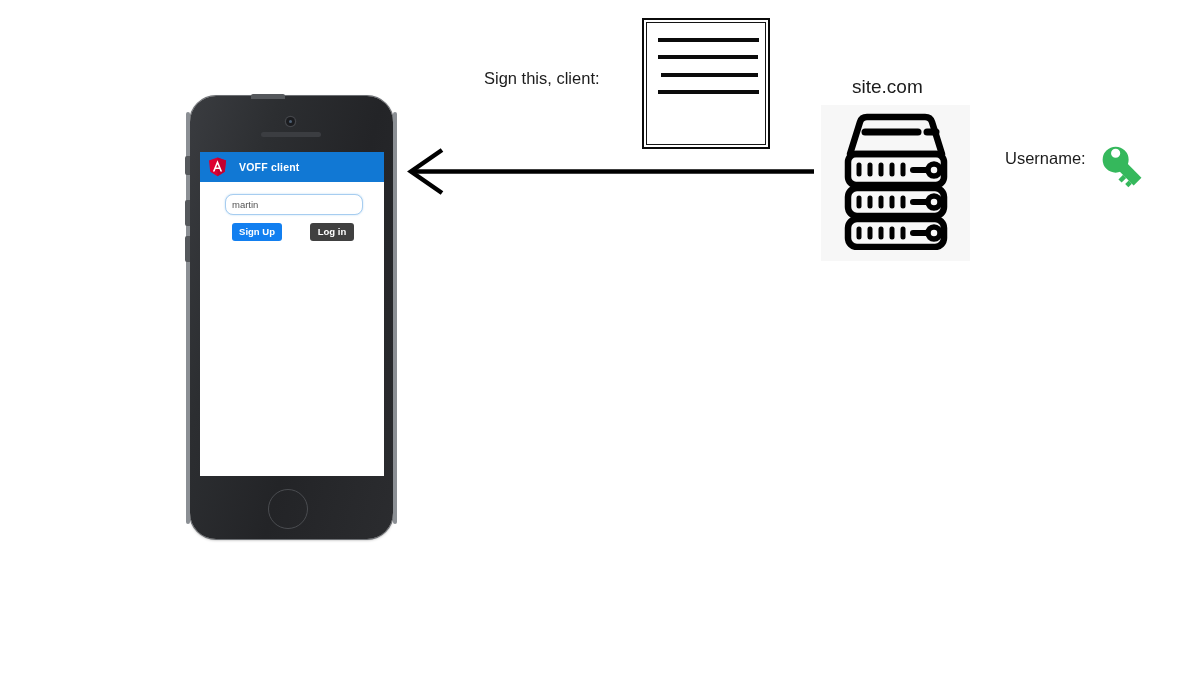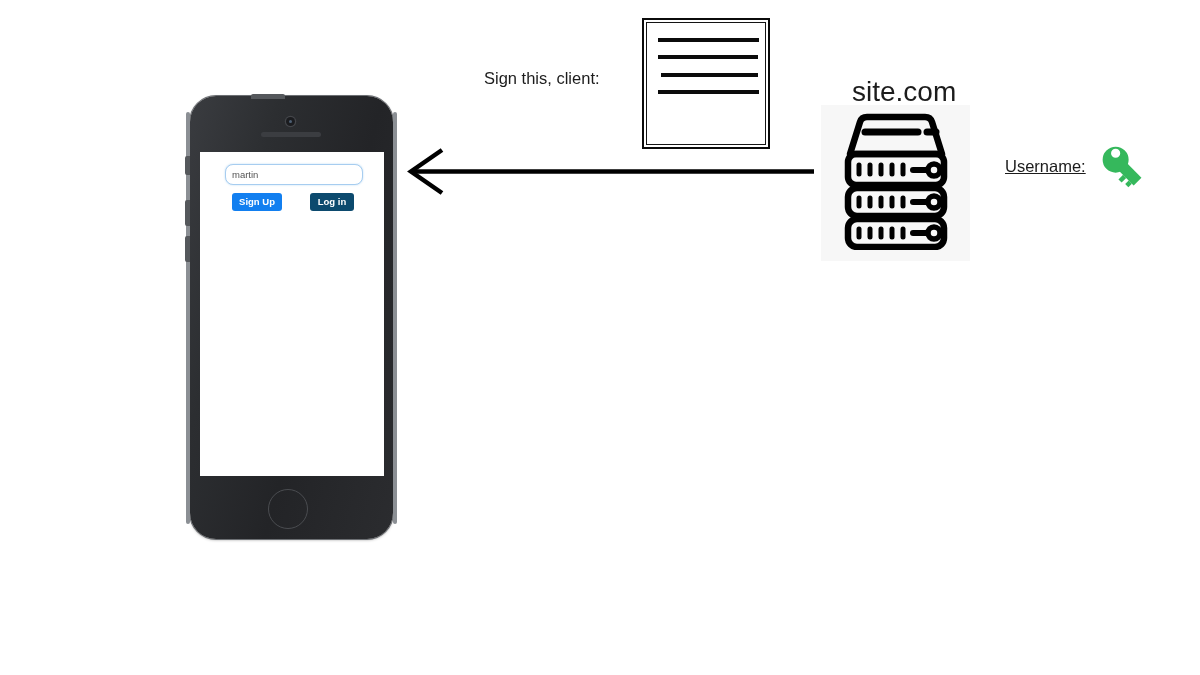--- a/index.html
+++ b/index.html
@@ -180,21 +180,21 @@
     height: 18px;
     cursor: pointer;
     line-height: 18px;
   }
   .btn-signup {
     background: #127ff0;
     width: 50px;
     margin-right: 28px;
   }
   .btn-login {
-    background: #0c4a6e;
+    background: #404040;
     width: 44px;
   }
 
   
   .doc {
     position: absolute;
     left: 642px;
     top: 18px;
     width: 128px;
     height: 131px;
@@ -226,27 +226,26 @@
     white-space: nowrap;
   }
   .label-sign {
     left: 484px;
     top: 69px;
     font-size: 16.5px;
   }
   .label-site {
     left: 852px;
     top: 76px;
-    font-size: 28px;
+    font-size: 19px;
   }
   .label-username {
     left: 1005px;
-    top: 157px;
+    top: 149px;
     font-size: 16.5px;
-    text-decoration: underline;
   }
 
   
   .server-box {
     position: absolute;
     left: 821px;
     top: 105px;
     width: 149px;
     height: 156px;
     background: #f7f7f7;
@@ -290,20 +289,31 @@
     <div class="phone-btn btn-silent"></div>
     <div class="phone-btn btn-volup"></div>
     <div class="phone-btn btn-voldn"></div>
     <div class="phone-btn-power"></div>
 
     <div class="phone-camera"></div>
     <div class="phone-speaker"></div>
 
     <div class="phone-screen">
 
+      <div class="app-header">
+        <span class="ng-logo">
+          <svg viewBox="0 0 40 42" width="19" height="20">
+            <path d="M20 1 L38 7.4 L35.2 31.2 L20 40.5 L4.8 31.2 L2 7.4 Z" fill="#dd0031"></path>
+            <path d="M20 1 L20 40.5 L35.2 31.2 L38 7.4 Z" fill="#c3002f"></path>
+            <path d="M20 7 L29.8 30.5 L26.1 30.5 L24.1 25.4 L15.9 25.4 L13.9 30.5 L10.2 30.5 Z
+                     M22.9 22.2 L20 15.1 L17.1 22.2 Z" fill="#ffffff"></path>
+          </svg>
+        </span>
+        <span class="app-title">VOFF client</span>
+      </div>
 
       <div class="app-body">
         <input class="username-input" type="text" value="martin" style="">
         <div class="btn-row">
           <button class="app-btn btn-signup">Sign Up</button>
           <button class="app-btn btn-login">Log in</button>
         </div>
       </div>
 
     </div>

